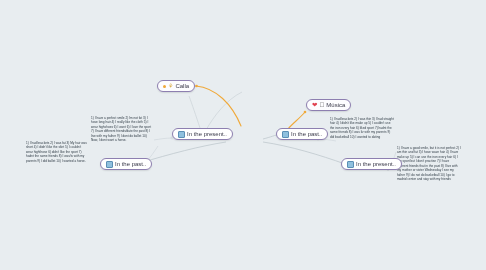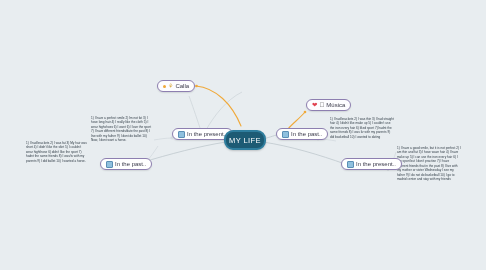--- a/index.html
+++ b/index.html
@@ -127,23 +127,20 @@
     <circle cx="146" cy="162.5" r="1.1" fill="none" stroke="#c6ced4" stroke-width="0.5"></circle>
     <path d="M 172 138 C 166 138 160 139 154 140" fill="none" stroke="#c6ced4" stroke-width="0.5"></path>
     <circle cx="172" cy="138" r="1.1" fill="none" stroke="#c6ced4" stroke-width="0.5"></circle>
 
     <path d="M 318 139 C 324 139 330 140 336 141" fill="none" stroke="#c6ced4" stroke-width="0.5"></path>
     <circle cx="318" cy="139" r="1.1" fill="none" stroke="#c6ced4" stroke-width="0.5"></circle>
     <path d="M 388 169 C 392 164 394 158 396 152" fill="none" stroke="#c6ced4" stroke-width="0.5"></path>
     <circle cx="388" cy="169.5" r="1.1" fill="none" stroke="#c6ced4" stroke-width="0.5"></circle>
   </svg>
 
-  <div class="center-node" style="left:224px; top:130px; width:42px; height:20px;">
-    <span>MY LIFE</span>
-  </div>
 
   <div class="pill topic" style="left:157px; top:80px; height:12px;">
     <span class="ico ico-dot-orange"></span>
     <span class="ico ico-flower">⚘</span>
     <span class="lbl">Calla</span>
   </div>
 
   <div class="pill topic" style="left:306px; top:99px; height:12px;">
     <span class="ico ico-heart">❤</span>
     <span class="ico ico-apple"></span>

